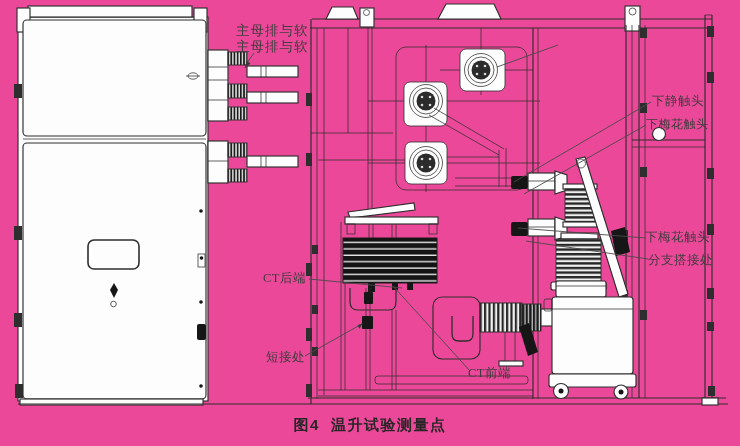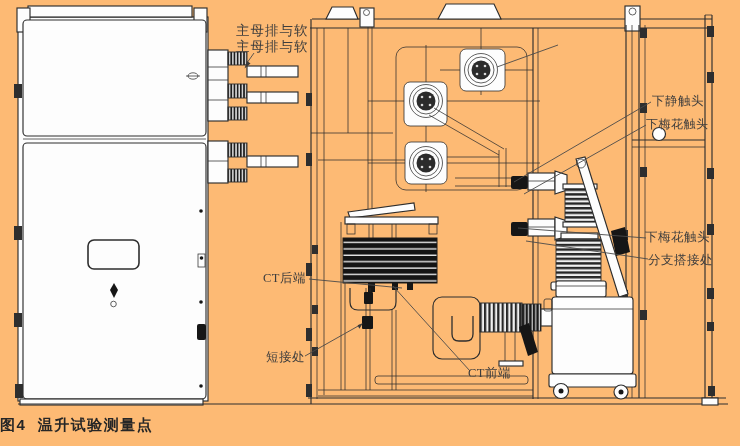--- a/index.html
+++ b/index.html
@@ -1,23 +1,23 @@
 <!DOCTYPE html>
 <html><head>
 <meta charset="utf-8">
 <title>Figure</title>
 <style>
   html,body{margin:0;padding:0;background:#f4f4f4;}
-  #stage{position:relative;width:740px;height:446px;background:#fdba74;overflow:hidden;
+  #stage{position:relative;width:740px;height:446px;background:#ec4899;overflow:hidden;
          font-family:"Liberation Serif","DejaVu Serif",serif;}
   #drawing{position:absolute;left:0;top:0;}
   .lbl{position:absolute;color:#3d3d3d;font-size:12.5px;line-height:15px;white-space:nowrap;
        letter-spacing:0.5px;}
   .lbl2{font-size:13.5px;line-height:15.5px;letter-spacing:1px;}
-  #caption{position:absolute;left:0;top:416px;width:100%;text-align:left;
+  #caption{position:absolute;left:0;top:416px;width:100%;text-align:center;
            font-family:"Liberation Sans","DejaVu Sans",sans-serif;font-weight:bold;
            font-size:15px;color:#262626;letter-spacing:1.5px;white-space:pre;}
   
   .ln{stroke:#2e2e2e;fill:none;stroke-width:1.15;}
   .fn{stroke:#2e2e2e;fill:none;stroke-width:0.75;}
   .wt{fill:#fdfdfd;stroke:#2e2e2e;stroke-width:1.15;}
   .wf{fill:#fdfdfd;stroke:#2e2e2e;stroke-width:0.8;}
   .blk{fill:#161616;stroke:none;}
   .tick{fill:#2e2e2e;stroke:none;}
   .leader{stroke:#4a4a4a;fill:none;stroke-width:0.9;}

